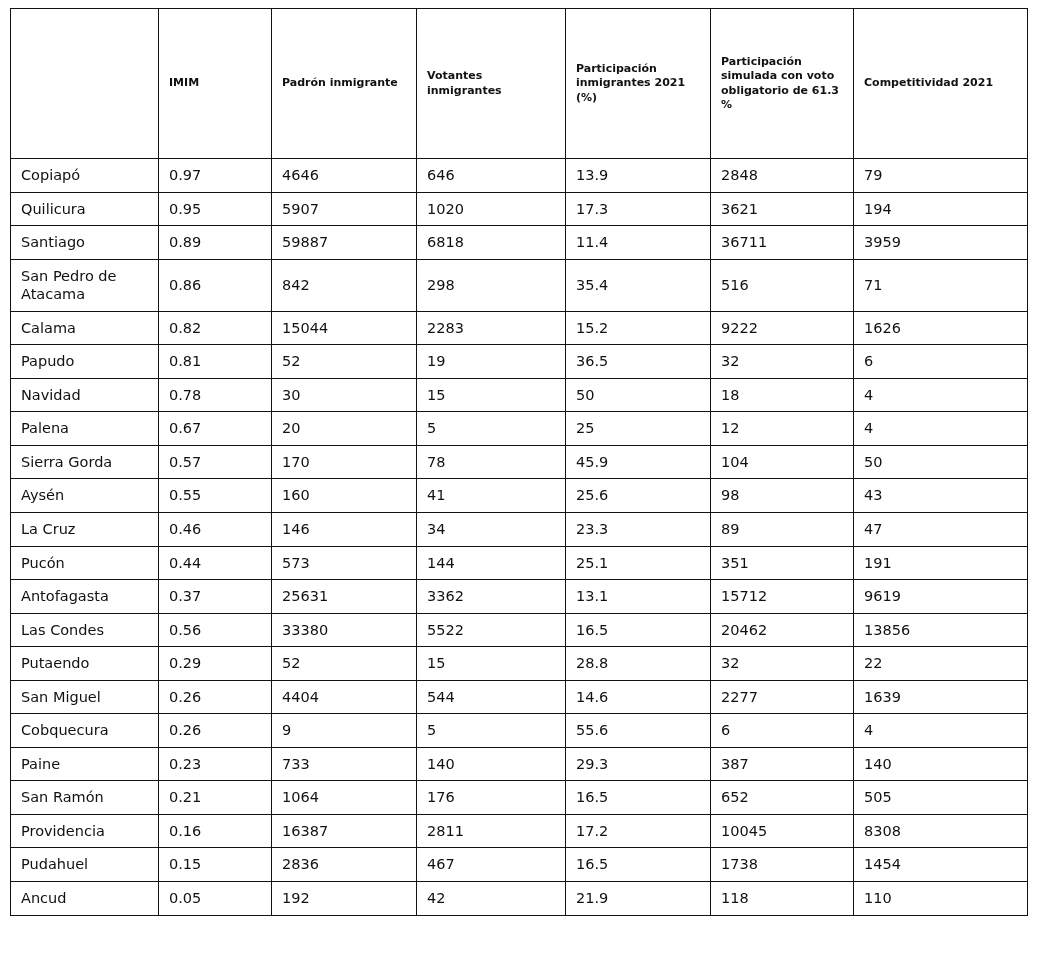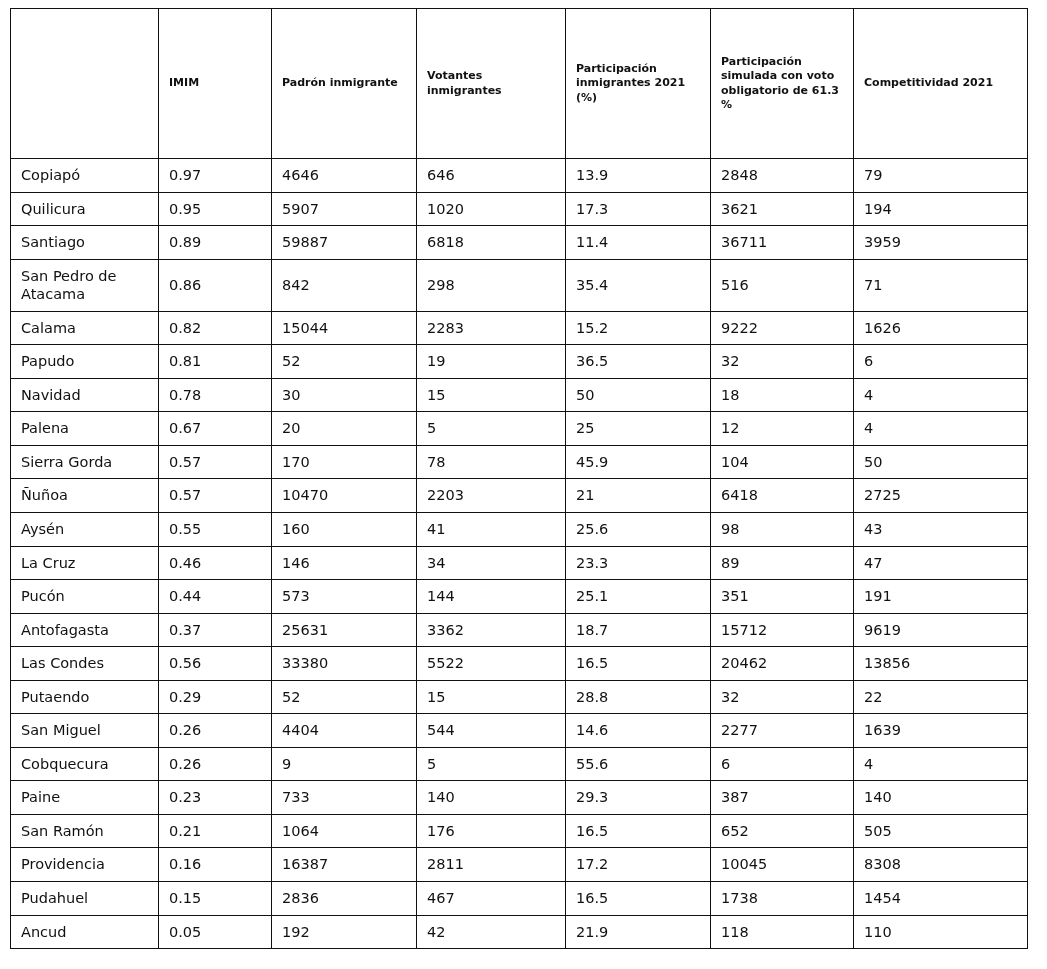--- a/index.html
+++ b/index.html
@@ -157,29 +157,20 @@
         <tr>
           <td class="row-name">Sierra Gorda</td>
           <td>0.57</td>
           <td>170</td>
           <td>78</td>
           <td>45.9</td>
           <td>104</td>
           <td>50</td>
         </tr>
         <tr>
-          <td class="row-name">Ñuñoa</td>
-          <td>0.57</td>
-          <td>10470</td>
-          <td>2203</td>
-          <td>21</td>
-          <td>6418</td>
-          <td>2725</td>
-        </tr>
-        <tr>
           <td class="row-name">Aysén</td>
           <td>0.55</td>
           <td>160</td>
           <td>41</td>
           <td>25.6</td>
           <td>98</td>
           <td>43</td>
         </tr>
         <tr>
           <td class="row-name">La Cruz</td>
@@ -197,21 +188,21 @@
           <td>144</td>
           <td>25.1</td>
           <td>351</td>
           <td>191</td>
         </tr>
         <tr>
           <td class="row-name">Antofagasta</td>
           <td>0.37</td>
           <td>25631</td>
           <td>3362</td>
-          <td>18.7</td>
+          <td>13.1</td>
           <td>15712</td>
           <td>9619</td>
         </tr>
         <tr>
           <td class="row-name">Las Condes</td>
           <td>0.56</td>
           <td>33380</td>
           <td>5522</td>
           <td>16.5</td>
           <td>20462</td>

